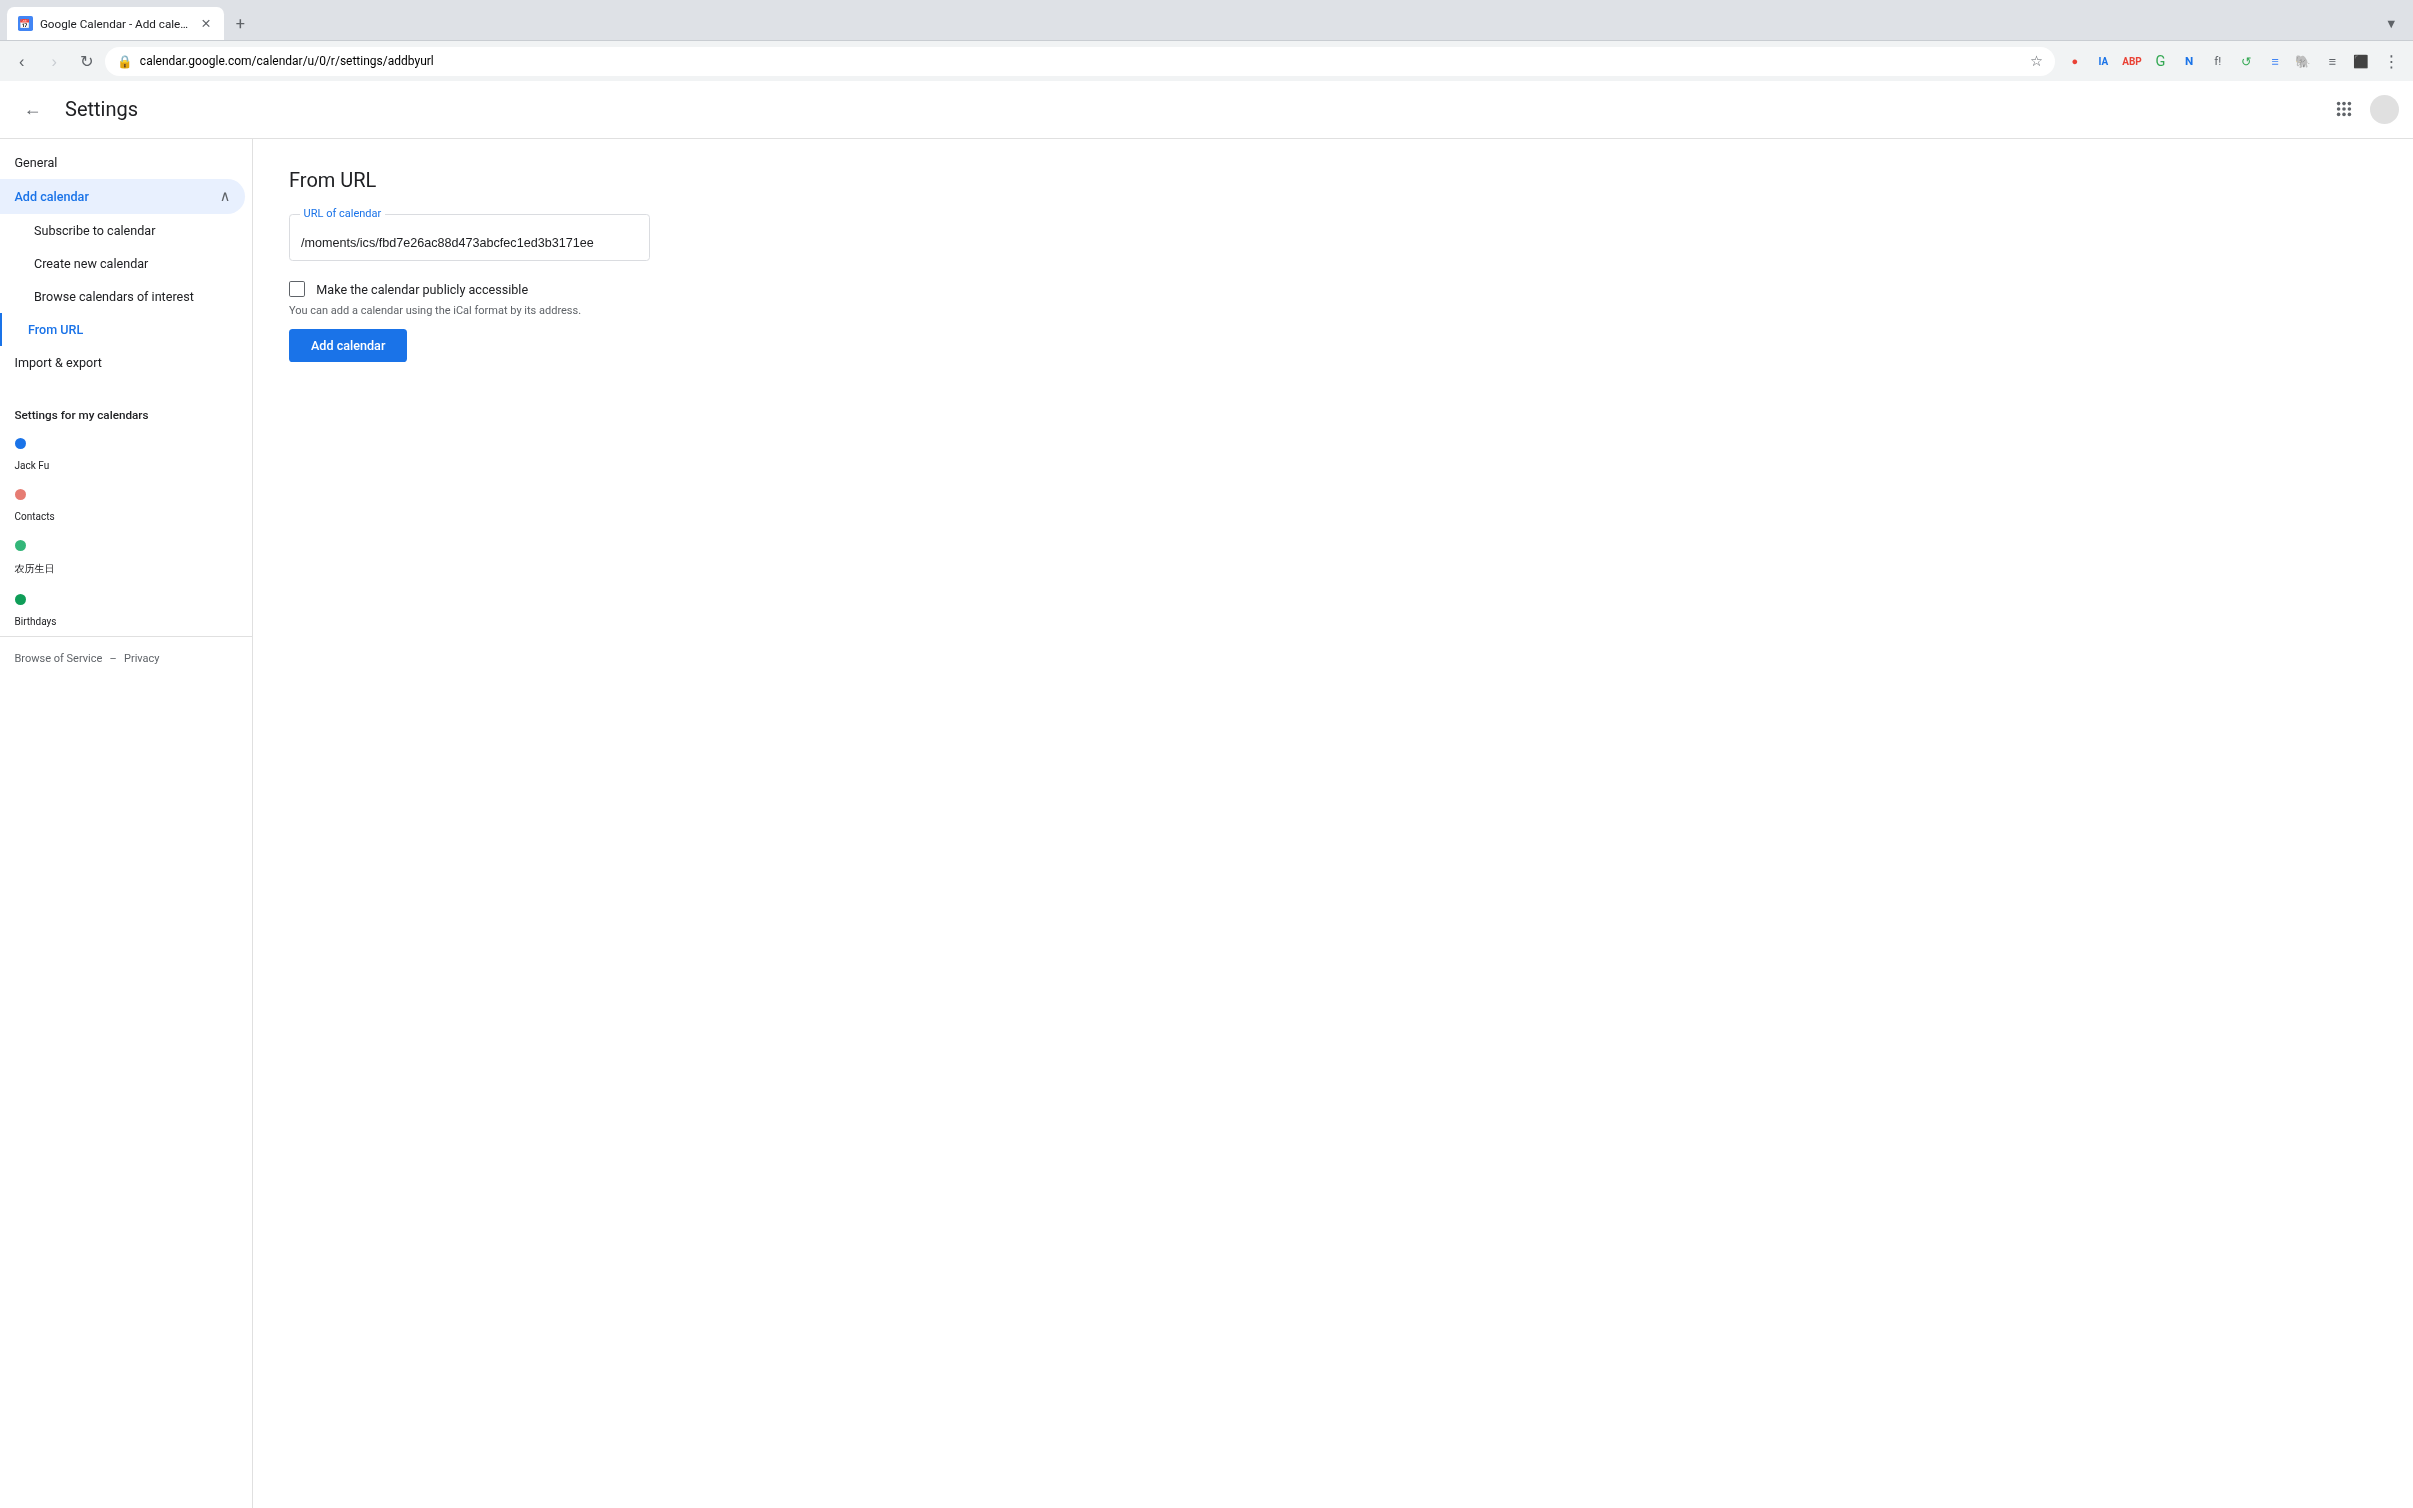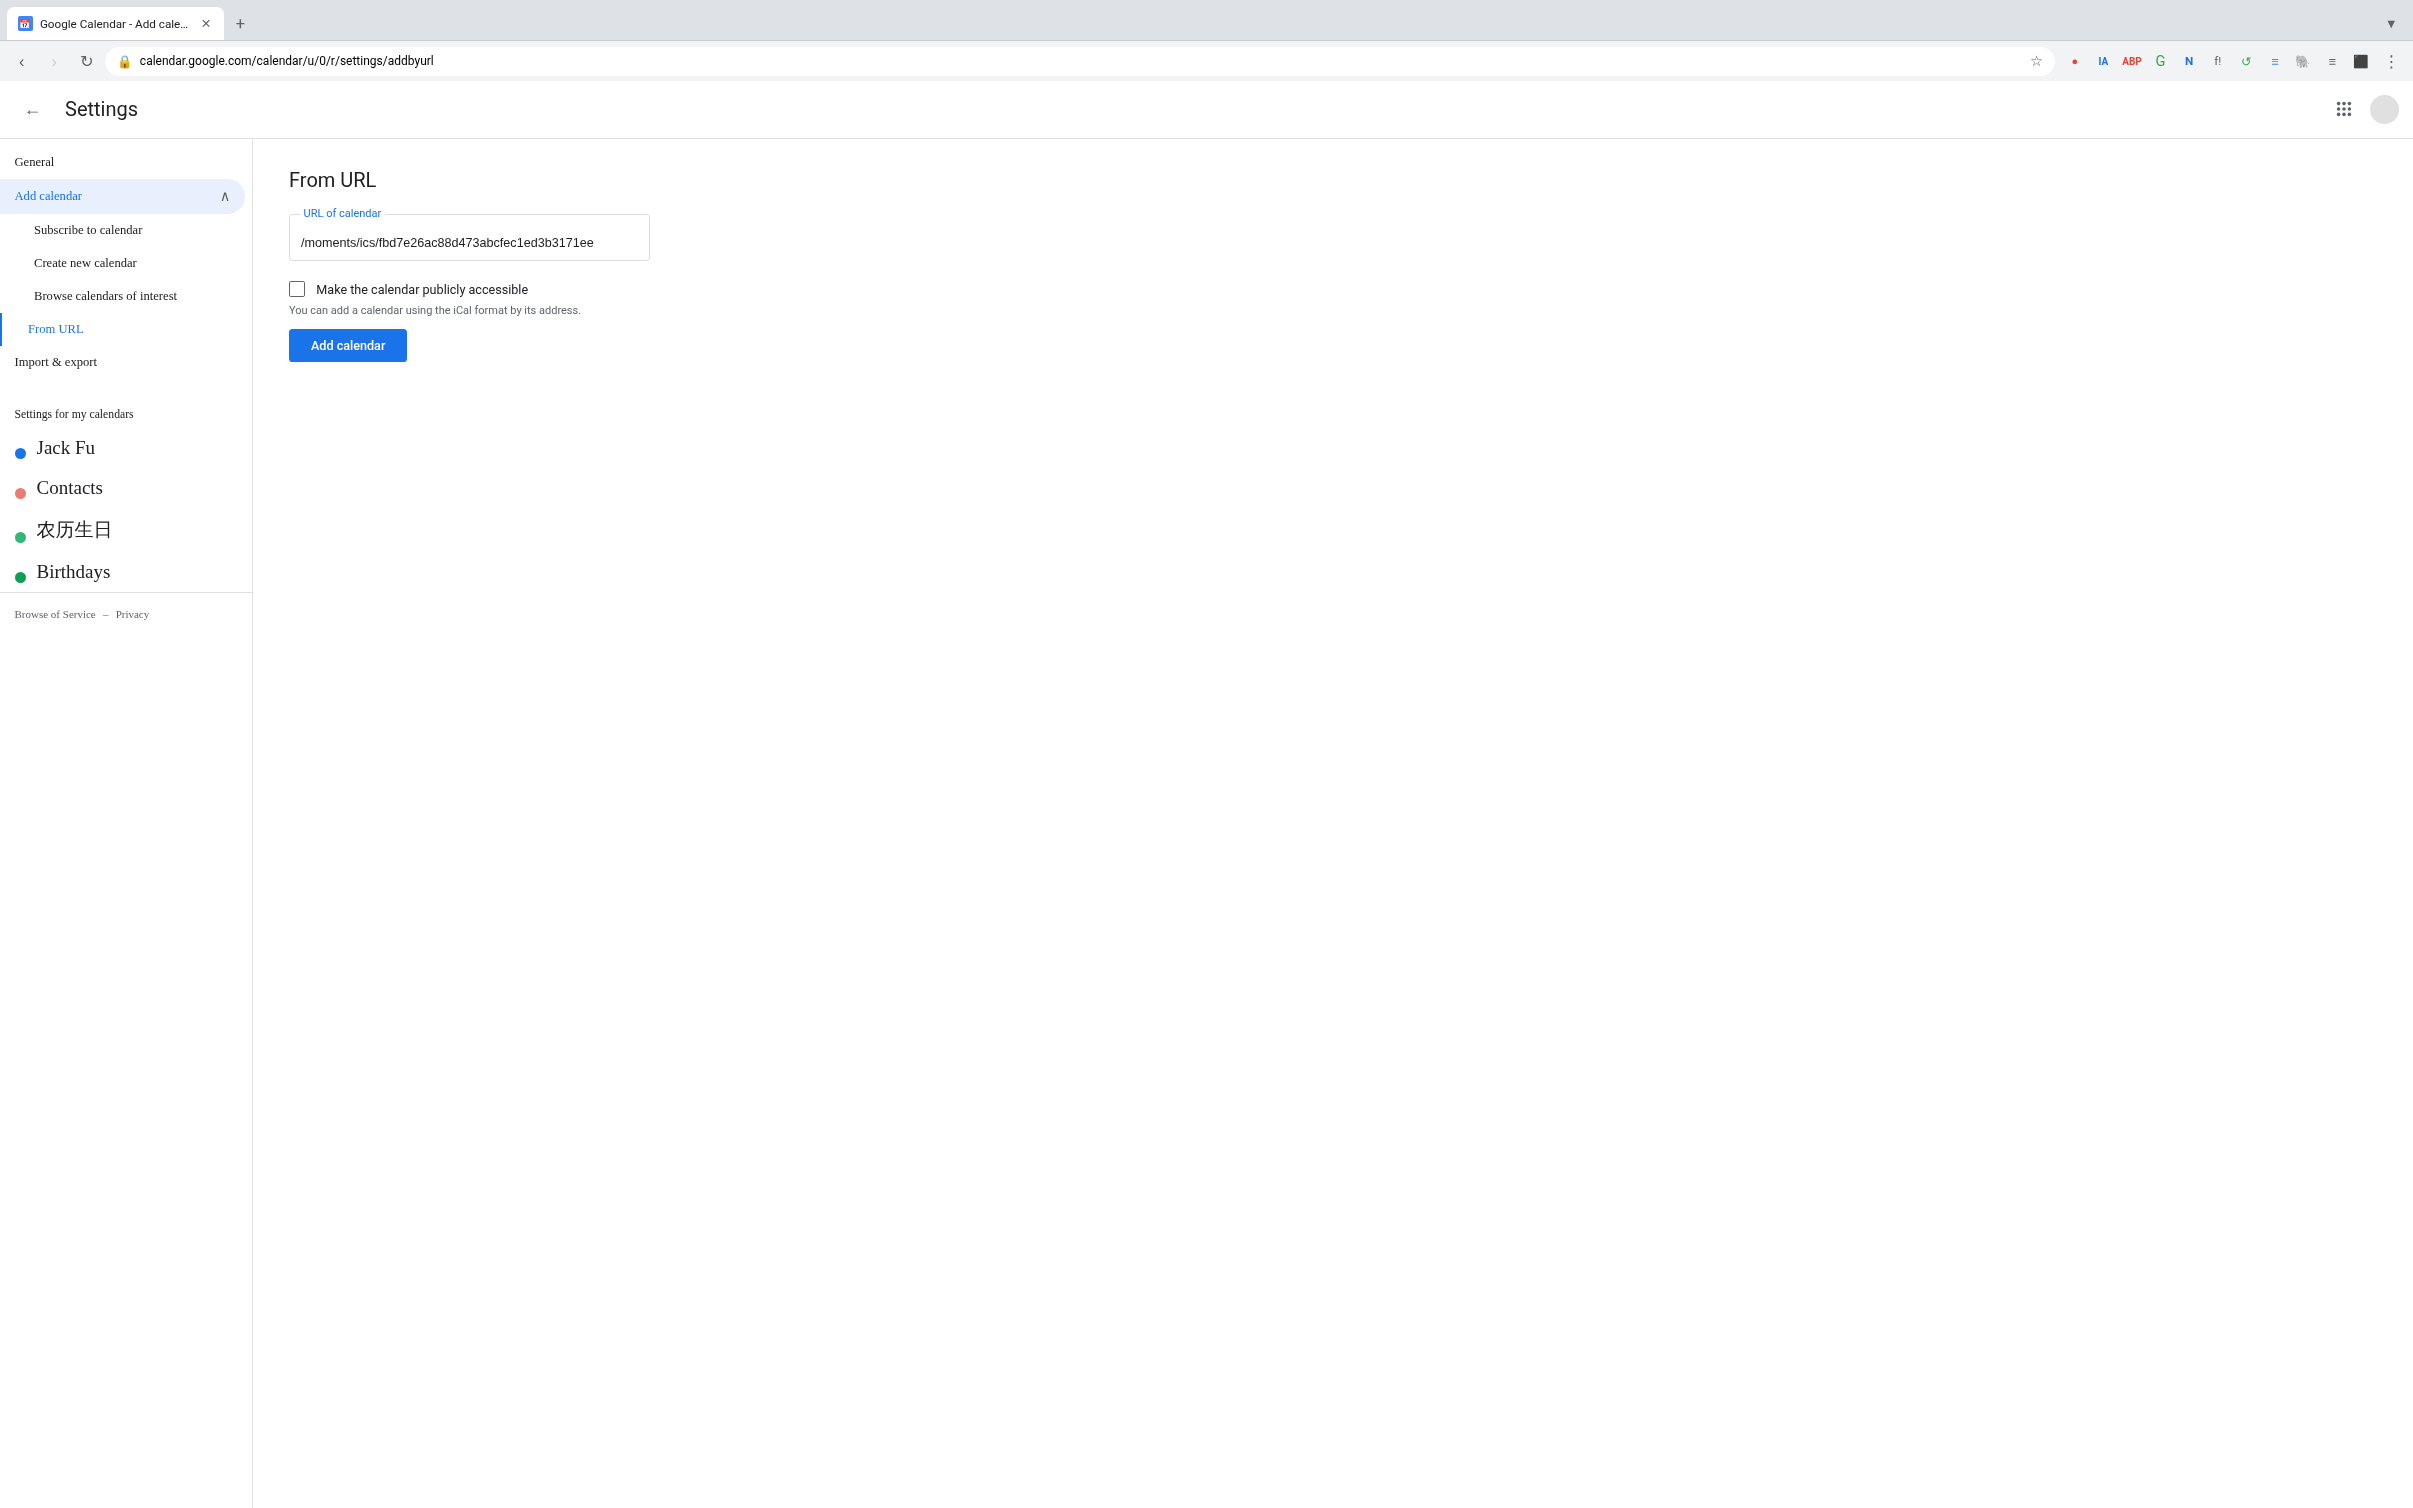--- a/index.html
+++ b/index.html
@@ -31,21 +31,21 @@
     .app-header { display: flex; align-items: center; padding: 7.2px 14.5px; border-bottom: 0.9px solid #e0e0e0; height: 58px; gap: 14.5px; }
     .back-btn { width: 36px; height: 36px; border-radius: 50%; display: flex; align-items: center; justify-content: center; cursor: pointer; color: #5f6368; font-size: 18px; border: none; background: transparent; }
     .app-title { font-size: 20px; font-weight: 400; color: #202124; }
     .header-right { margin-left: auto; display: flex; align-items: center; gap: 7.2px; }
     .grid-icon-btn { width: 36px; height: 36px; border-radius: 50%; display: flex; align-items: center; justify-content: center; cursor: pointer; color: #5f6368; font-size: 18px; }
     .avatar { width: 29px; height: 29px; border-radius: 50%; background: #e0e0e0; }
 
     .app-body { display: flex; flex: 1; overflow: hidden; }
 
     
-    .sidebar { width: 253px; flex-shrink: 0; overflow-y: auto; padding: 7.2px 0; border-right: 0.9px solid #e0e0e0; font-family: Liberation Serif, serif; }
+    .sidebar { width: 253px; flex-shrink: 0; overflow-y: auto; padding: 7.2px 0; border-right: 0.9px solid #e0e0e0; }
     .sidebar-item { display: flex; align-items: center; padding: 9px 14.5px; cursor: pointer; border-radius: 0 18px 18px 0; margin-right: 7.2px; font-size: 12.6px; color: #202124; gap: 7.2px; }
     .sidebar-item.active-parent { background: #e8f0fe; color: #1a73e8; font-weight: 500; }
     .sidebar-item.active-child { color: #1a73e8; font-weight: 500; border-left: 2.7px solid #1a73e8; padding-left: 11.7px; }
     .sidebar-item.indent { padding-left: 34px; }
     .sidebar-item.indent.active-child { padding-left: 26px; }
     .chevron-icon { margin-left: auto; color: #5f6368; font-size: 14.5px; }
     .sidebar-dot { width: 11px; height: 11px; border-radius: 50%; flex-shrink: 0; }
 
     
     .main-content { flex: 1; overflow-y: auto; padding: 29px 36px; }
@@ -60,21 +60,21 @@
     .checkbox-label { font-size: 12.6px; color: #202124; }
 
     .hint-text { font-size: 11px; color: #5f6368; margin-bottom: 12px; }
 
     .add-calendar-btn { background: #1a73e8; color: #fff; border: none; border-radius: 3.6px; padding: 9px 22px; font-size: 12.6px; font-weight: 500; cursor: pointer; font-family: 'Google Sans', Roboto, Arial, sans-serif; }
 
     .footer { padding: 14.5px; font-size: 11px; color: #5f6368; border-top: 0.9px solid #e0e0e0; display: flex; gap: 7.2px; }
     .footer a { color: #5f6368; text-decoration: none; }
 
     .settings-for-my-calendars { font-size: 11.7px; font-weight: 500; color: #202124; padding: 14.5px 14.5px 7.2px 14.5px; }
-    .calendar-item { display: flex; align-items: flex-end; padding: 9px 14.5px; cursor: pointer; font-size: 19px; color: #202124; gap: 11px; }
+    .calendar-item { display: flex; align-items: flex-start; padding: 9px 14.5px; cursor: pointer; font-size: 10px; color: #202124; gap: 11px; flex-direction: column; }
   </style>
 </head>
 <body>
 
 <div class="browser-chrome">
   <div class="tab-bar">
     <div class="tab">
       <div class="tab-favicon">📅</div>
       <div class="tab-title">Google Calendar - Add calend...</div>
       <div class="tab-close">✕</div>

